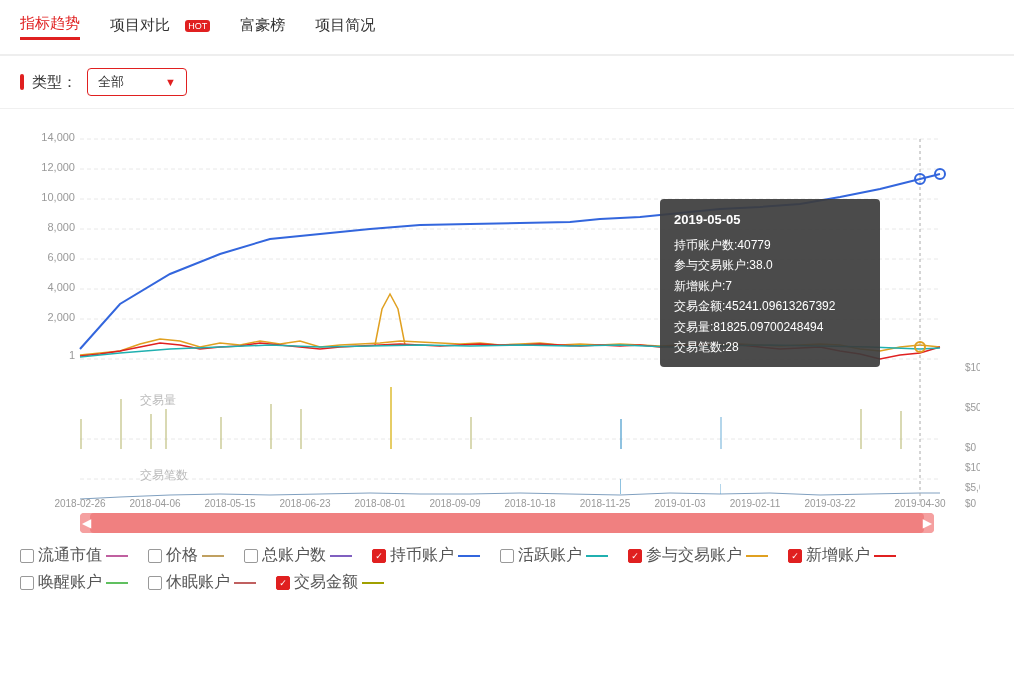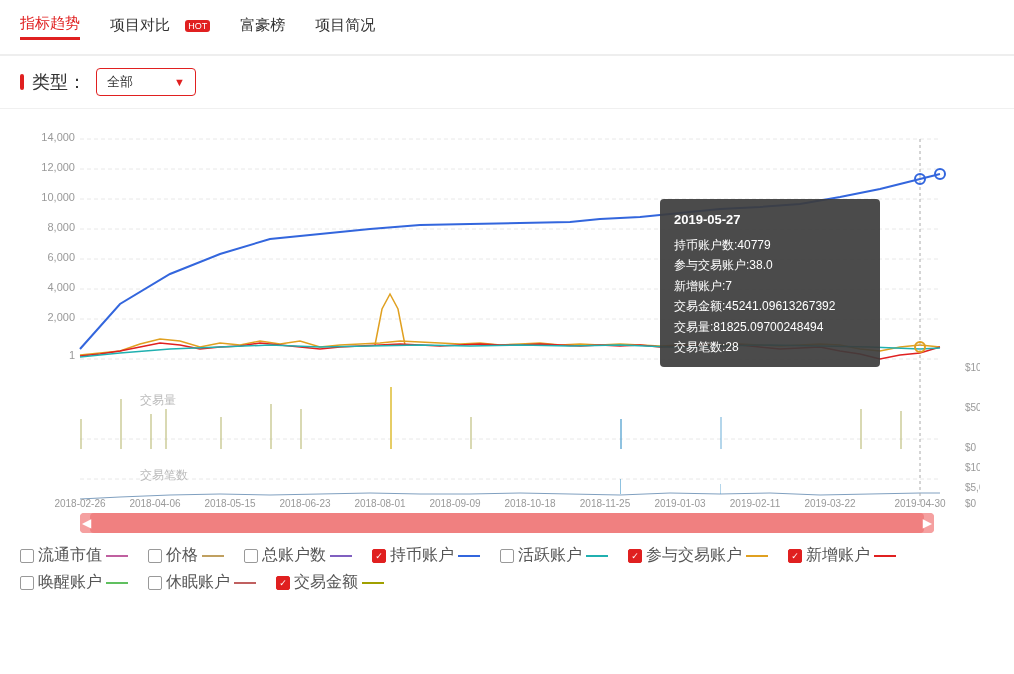--- a/index.html
+++ b/index.html
@@ -26,21 +26,21 @@
       vertical-align: middle; margin-left: 11px;
     }
 
     
     .filter-row {
       display: flex; align-items: center;
       padding: 12px 20px;
       border-bottom: 1px solid #f0f0f0;
     }
     .filter-label {
-      font-size: 18px; color: #333; margin-right: 10px; display: flex; align-items: center; gap: 4px;
+      font-size: 15px; color: #333; margin-right: 10px; display: flex; align-items: center; gap: 4px;
     }
     .filter-label::before {
       content: ''; display: inline-block; width: 4px; height: 16px; background: #e02020; border-radius: 2px; margin-right: 4px;
     }
     .filter-select {
       display: flex; align-items: center; justify-content: space-between;
       border: 1px solid #e02020; border-radius: 4px;
       padding: 4px 10px; min-width: 100px; cursor: pointer;
       color: #333; background: #fff;
     }
@@ -272,21 +272,21 @@
       <text x="435" y="388" text-anchor="middle" font-size="10" fill="#999">2018-09-09</text>
       <text x="510" y="388" text-anchor="middle" font-size="10" fill="#999">2018-10-18</text>
       <text x="585" y="388" text-anchor="middle" font-size="10" fill="#999">2018-11-25</text>
       <text x="660" y="388" text-anchor="middle" font-size="10" fill="#999">2019-01-03</text>
       <text x="735" y="388" text-anchor="middle" font-size="10" fill="#999">2019-02-11</text>
       <text x="810" y="388" text-anchor="middle" font-size="10" fill="#999">2019-03-22</text>
       <text x="900" y="388" text-anchor="middle" font-size="10" fill="#999">2019-04-30</text>
     </svg>
 
     <div class="tooltip-box" style="left:640px; top:80px;">
-      <div class="tooltip-date">2019-05-27</div>
+      <div class="tooltip-date">2019-05-05</div>
       <div>持币账户数:40779</div>
       <div>参与交易账户:38.0</div>
       <div>新增账户:7</div>
       <div>交易金额:45241.09613267392</div>
       <div>交易量:81825.09700248494</div>
       <div>交易笔数:28</div>
     </div>
   </div>
 </div>
 

